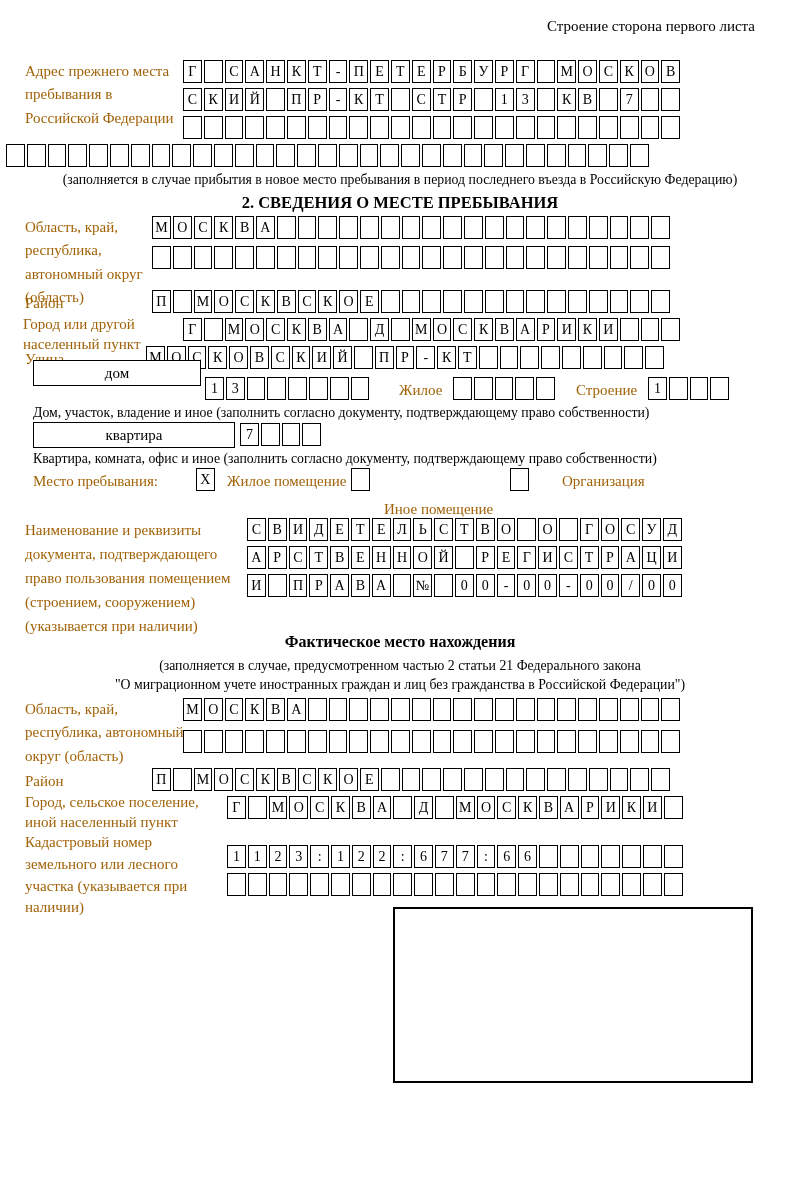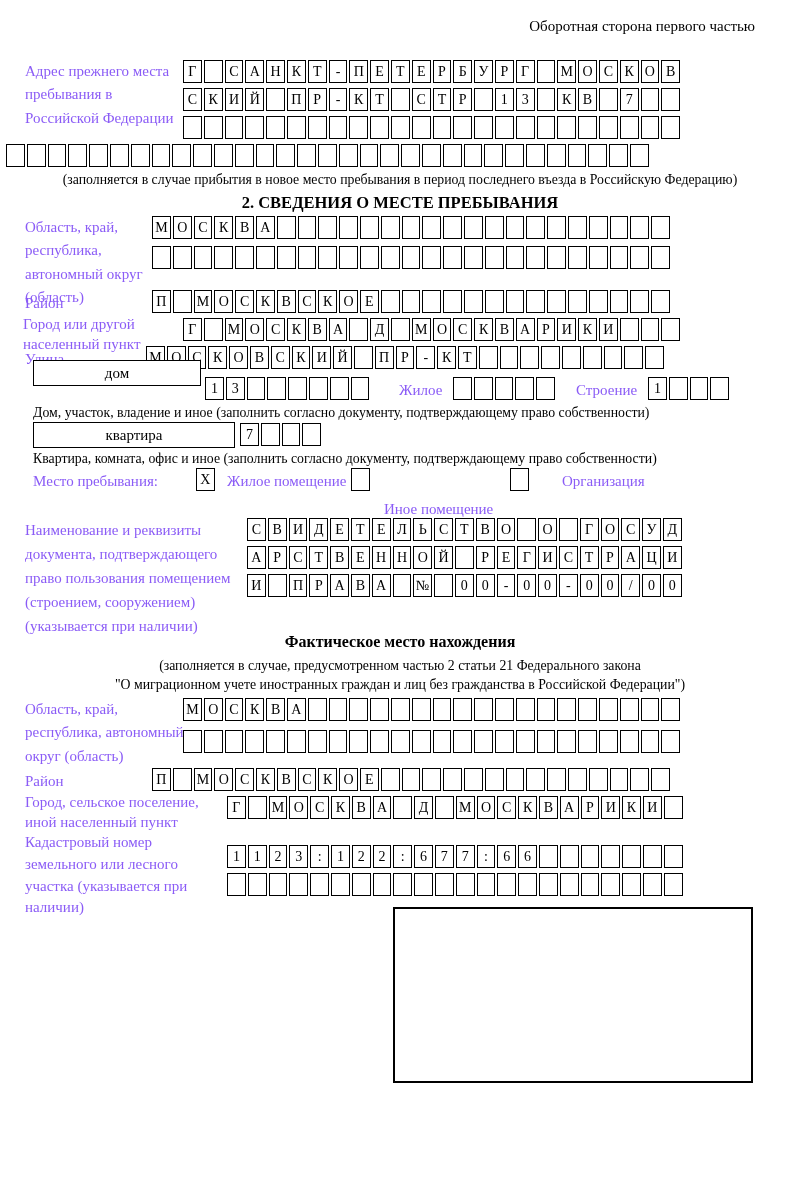--- a/index.html
+++ b/index.html
@@ -2,21 +2,21 @@
 <html><head>
 <meta charset="utf-8">
 <style>
   * { margin:0; padding:0; box-sizing:border-box; }
   html,body { background:#fff; }
   .page {
     position:relative; width:800px; height:1180px; background:#ffffff;
     font-family:"Liberation Serif", serif; color:#000; overflow:hidden;
   }
   .abs { position:absolute; }
-  .lbl { font-size:15px; line-height:1.55; color:#8b5cf6; }
+  .lbl { font-size:15px; line-height:1.55; color:#a16207; }
   .cap { font-size:13.8px; color:#000; }
   .hdr { font-size:16.5px; font-weight:bold; text-align:center; width:100%; }
   .center { text-align:center; }
   .right { text-align:right; }
   .boxrow { display:flex; gap:2px; }
   .cell {
     width:18.8px; height:23px; flex:0 0 18.8px;
     border:1.6px solid #000; background:#fff;
     display:inline-flex; align-items:center; justify-content:center;
     font-family:"Liberation Serif", serif; font-size:14px; color:#000;
@@ -28,21 +28,21 @@
   }
   .stamp {
     border:2px solid #000; background:#fff;
   }
 </style>
 </head>
 <body>
 
 <div class="page">
 
-  <div class="abs cap right" style="right:45px; top:18px; font-size:15px;">Оборотная сторона первого частью</div>
+  <div class="abs cap right" style="right:45px; top:18px; font-size:15px;">Строение сторона первого листа</div>
 
   <div class="abs lbl" style="left:25px; top:60px; width:155px;">Адрес прежнего места пребывания в Российской Федерации</div>
 
   <div class="abs boxrow" style="left:183px; top:60px;">
       <span class="cell">Г</span>
       <span class="cell"></span>
       <span class="cell">С</span>
       <span class="cell">А</span>
       <span class="cell">Н</span>
       <span class="cell">К</span>

